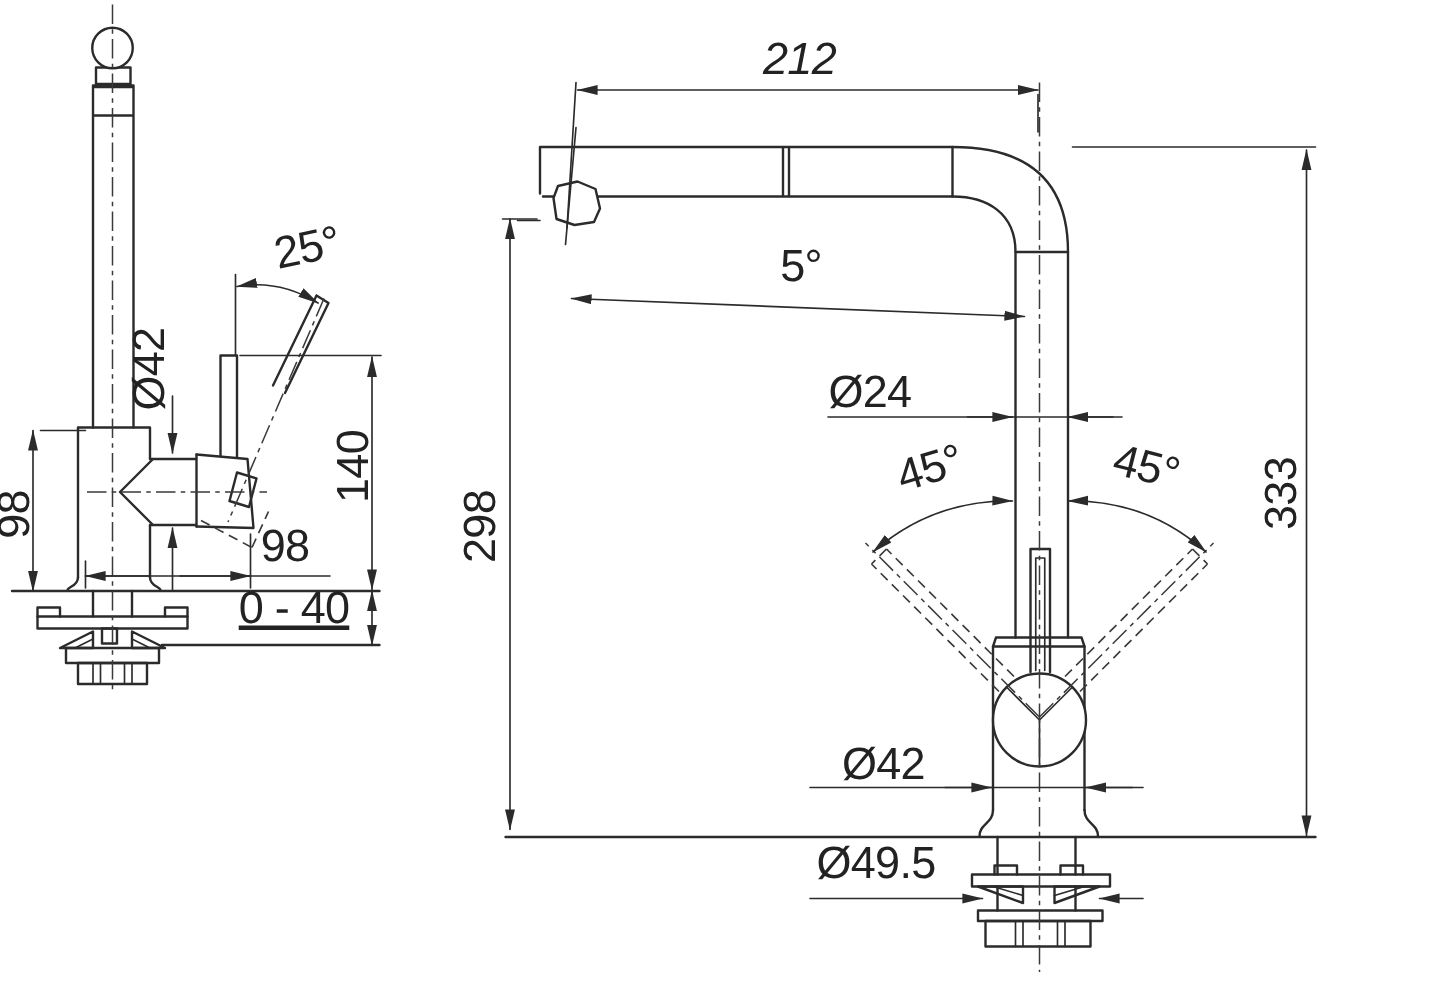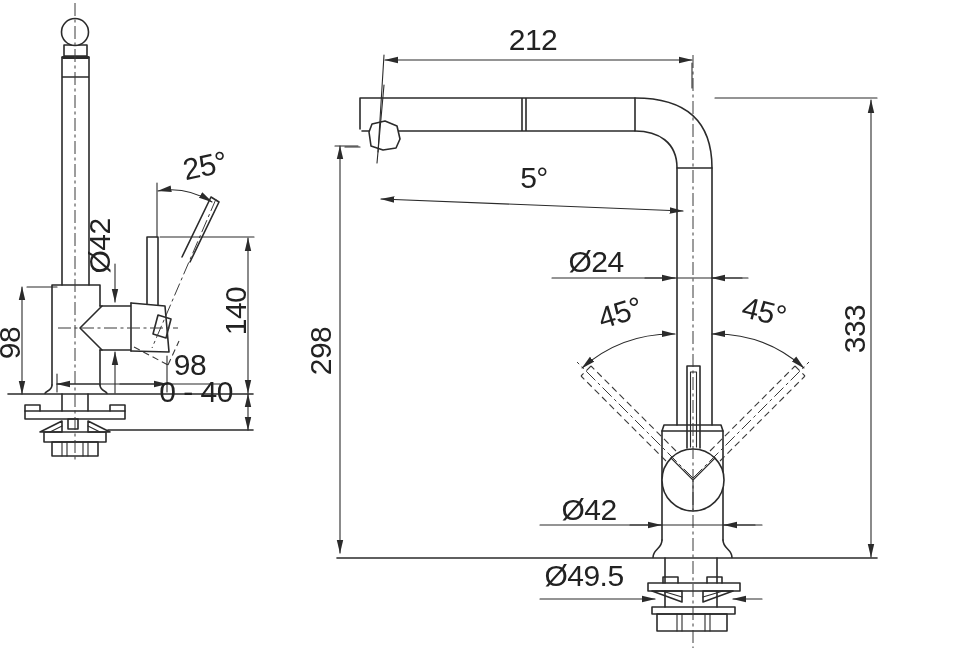--- a/index.html
+++ b/index.html
@@ -155,27 +155,27 @@
   <div class="label" style="left:205px;top:166px;transform:translate(-50%,-50%) rotate(-12deg);">25°</div>
 
   <div class="label" style="left:100px;top:246px;transform:translate(-50%,-50%) rotate(-90deg);">Ø42</div>
 
   <div class="label" style="left:10px;top:343px;transform:translate(-50%,-50%) rotate(-90deg);">98</div>
 
   <div class="label" style="left:236px;top:311px;transform:translate(-50%,-50%) rotate(-90deg);">140</div>
 
   <div class="label" style="left:190px;top:365px;">98</div>
 
-  <div class="label" style="left:196px;top:392px;">0 - 40</div>
+  <div class="label" style="left:196px;top:406px;text-decoration:underline;">0 - 40</div>
 
-  <div class="label" style="left:533px;top:40px;">212</div>
+  <div class="label" style="left:533px;top:40px;font-style:italic;">212</div>
 
   <div class="label" style="left:534px;top:178px;">5°</div>
 
-  <div class="label" style="left:596px;top:262px;">Ø24</div>
+  <div class="label" style="left:580px;top:262px;">Ø24</div>
 
   <div class="label" style="left:620px;top:313px;transform:translate(-50%,-50%) rotate(-17deg);">45°</div>
 
   <div class="label" style="left:764px;top:312px;transform:translate(-50%,-50%) rotate(14deg);">45°</div>
 
   <div class="label" style="left:321px;top:351px;transform:translate(-50%,-50%) rotate(-90deg);">298</div>
 
   <div class="label" style="left:855px;top:329px;transform:translate(-50%,-50%) rotate(-90deg);">333</div>
 
   <div class="label" style="left:589px;top:510px;">Ø42</div>

